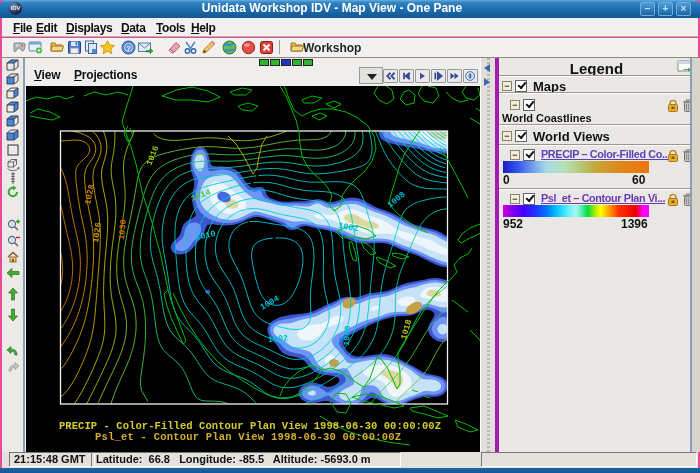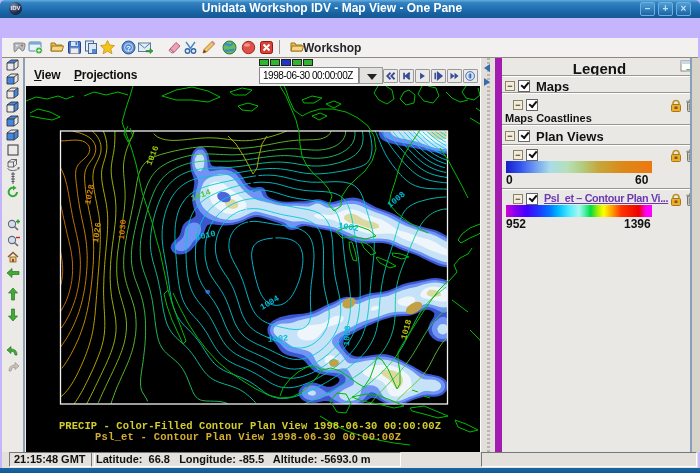--- a/index.html
+++ b/index.html
@@ -1,15 +1,15 @@
 <!DOCTYPE html>
 <html><head><meta charset="utf-8"><style>
 *{margin:0;padding:0;box-sizing:border-box}
 html,body{width:700px;height:473px;overflow:hidden;font-family:"Liberation Sans",sans-serif}
-#win{position:relative;width:700px;height:473px;background:#c4b5fd}
+#win{position:relative;width:700px;height:473px;background:#ec4899}
 
 #title{position:absolute;left:0;top:0;width:700px;height:18px;padding-right:36px;
  background:linear-gradient(#63aede 0%,#3581c0 15%,#2272b4 45%,#17619f 75%,#135994 100%);
  border-radius:5px 5px 0 0;color:#fff;font-weight:bold;font-size:12px;text-align:center;line-height:17px}
 #ticon{position:absolute;left:9px;top:2px;width:13px;height:13px;border-radius:50%;
  background:radial-gradient(circle at 35% 30%,#7d92b5 0%,#26304e 55%,#0c1020 100%);
  color:#e8e8f0;font-size:6px;font-weight:bold;text-align:center;line-height:13px;letter-spacing:0}
 .wbtn{position:absolute;top:2px;width:15px;height:14px;border-radius:2px;
  background:linear-gradient(#4d9fd8,#1c64a4);border:1px solid #6db0e0;color:#bfe0f5;
  font-size:10px;font-weight:bold;text-align:center;line-height:12px}
@@ -30,21 +30,21 @@
 .pmi u{text-decoration:underline}
 .sq{position:absolute;top:1px;width:10px;height:7px;border:1px solid #222}
 #combo{position:absolute;left:233px;top:9px;width:100px;height:17px;background:#fff;border:1px solid #888;
  font-family:"Liberation Sans",sans-serif;font-size:10px;line-height:15px;padding-left:3px;color:#000;letter-spacing:-0.45px}
 #combobtn{position:absolute;left:333px;top:9px;width:24px;height:17px;background:#e4e2de;border:1px solid #999}
 #combobtn:after{content:"";position:absolute;left:7px;top:6px;border:5px solid transparent;border-top:6px solid #222}
 .pbtn{position:absolute;top:11px;width:15px;height:14px;background:#eceae6;border:1px solid #999;border-radius:1px}
 
 #divider{position:absolute;left:480px;top:58px;width:15px;height:394px;background:#e2dfda;border-left:1px solid #fff;background-image:repeating-linear-gradient(180deg,#b8b4ae 0 2px,transparent 2px 4px);background-size:3px 100%;background-repeat:no-repeat;background-position:6px 0}
 
-#legend{position:absolute;left:495px;top:58px;width:195px;height:394px;background:#eae8e4;border-left:7px solid #a21caf}
+#legend{position:absolute;left:495px;top:58px;width:195px;height:394px;background:#eae8e4;border-left:4px solid #a21caf}
 #vline2{position:absolute;left:690px;top:58px;width:2px;height:394px;background:#8aa0b8}
 #rstrip{position:absolute;left:692px;top:58px;width:8px;height:394px;background:#d8d4cc}
 .lsep{position:absolute;left:0;width:195px;height:2px;border-top:1px solid #9a968e;border-bottom:1px solid #fff}
 .minus{position:absolute;width:10px;height:10px;background:#f4ecd8;border:1px solid #8a8468;font-size:9px;line-height:8px;text-align:center;color:#333;font-weight:bold}
 .chk{position:absolute;width:12px;height:12px;background:#fff;border:1px solid #666}
 .chk:after{content:"";position:absolute;left:2px;top:1px;width:6px;height:3px;border-left:2px solid #111;border-bottom:2px solid #111;transform:rotate(-50deg)}
 .lhead{position:absolute;font-size:13px;font-weight:bold;color:#111}
 .llink{position:absolute;font-size:10.8px;font-weight:bold;text-decoration:underline;white-space:nowrap;letter-spacing:-0.35px}
 .lock{position:absolute;width:14px;height:13px}
 .trash{position:absolute;width:11px;height:13px}
@@ -52,20 +52,28 @@
 .clab{position:absolute;font-size:12px;font-weight:bold;color:#111}
 
 #status{position:absolute;left:2px;top:452px;width:696px;height:16px;background:#e4e1dc}
 .sbox{position:absolute;top:0px;height:15px;border:1px solid #999;border-top-color:#777;border-left-color:#777;border-bottom-color:#fff;border-right-color:#fff;
  font-size:11px;font-weight:bold;color:#111;line-height:13px;padding-left:4px;white-space:pre}
 #bluebottom{position:absolute;left:0;top:468px;width:700px;height:5px;background:linear-gradient(#1a66a6,#135994)}
 .icn{position:absolute}
 </style></head><body>
 <div id="win">
 <div id="title">Unidata Workshop IDV - Map View - One Pane<div id="ticon">IDV</div><div class="wbtn" style="left:640px">–</div><div class="wbtn" style="left:658px">+</div><div class="wbtn" style="left:676px">×</div></div>
+<div id="menubar">
+<div class="mi" style="left:11px"><u>F</u>ile</div>
+<div class="mi" style="left:34px"><u>E</u>dit</div>
+<div class="mi" style="left:64px"><u>D</u>isplays</div>
+<div class="mi" style="left:119px"><u>D</u>ata</div>
+<div class="mi" style="left:154px"><u>T</u>ools</div>
+<div class="mi" style="left:189px"><u>H</u>elp</div>
+</div>
 <div id="toolbar">
 <svg class="ti" style="left:9px" width="17" height="17" viewBox="0 0 17 17">
         <path d="M3 6 Q2 4 4 4 L12 4 Q15 4 14 7 L13 11 Q12 13 10 11 L9 9 L7 9 L5 12 Q3 14 3 11 Z" fill="#b8bcc0" stroke="#70767c" stroke-width="0.8"></path>
         <circle cx="6" cy="6.5" r="1" fill="#e8e8e8"></circle>
         <circle cx="11" cy="6.5" r="0.9" fill="#cc4444"></circle>
       </svg>
 <svg class="ti" style="left:25px" width="17" height="17" viewBox="0 0 17 17">
         <rect x="2" y="3" width="12" height="9" rx="1" fill="#e8f0fa" stroke="#5588bb"></rect>
         <rect x="2" y="3" width="12" height="2.6" fill="#7aaad4"></rect>
         <circle cx="12" cy="11.5" r="3.4" fill="#33aa33" stroke="#fff" stroke-width="0.7"></circle>
@@ -205,21 +213,20 @@
 <div id="vline1"></div>
 <div id="mappanel">
       <div id="pmenu">
 <div class="pmi" style="left:8px"><u>V</u>iew</div>
 <div class="pmi" style="left:48px"><u>P</u>rojections</div>
 <div class="sq" style="left:233px;background:#2fb52f"></div>
 <div class="sq" style="left:244px;background:#2fb52f"></div>
 <div class="sq" style="left:255px;background:#2233cc"></div>
 <div class="sq" style="left:266px;background:#2fb52f"></div>
 <div class="sq" style="left:277px;background:#2fb52f"></div>
-<div id="combo">1998-06-30 00:00:00Z</div>
         <div id="combobtn"></div>
 <svg class="pbtn" style="left:357px" width="15" height="14" viewBox="0 0 16 12">
           <path d="M8 2 L4 6 L8 10 M13 2 L9 6 L13 10" stroke="#3a4a9a" stroke-width="2.2" fill="none"></path>
         </svg>
 <svg class="pbtn" style="left:373px" width="15" height="14" viewBox="0 0 16 12">
           <path d="M5 2 V10 M12 2 L7 6 L12 10" stroke="#3a4a9a" stroke-width="2.2" fill="none"></path>
           <path d="M12 2 L7 6 L12 10 Z" fill="#3a4a9a"></path>
         </svg>
 <svg class="pbtn" style="left:389px" width="15" height="14" viewBox="0 0 16 12">
           <path d="M5 2 L11 6 L5 10 Z" fill="#3a4a9a"></path>
@@ -440,28 +447,29 @@
         <path d="M4 6 V4.5 A3 3 0 0 1 10 4.5 V6" fill="none" stroke="#b8922a" stroke-width="1.6"></path>
         <rect x="2.5" y="5.5" width="9" height="7" rx="1" fill="#ecac2c" stroke="#a87818"></rect>
         <rect x="5.5" y="7.5" width="3" height="2.5" fill="#7a5a10"></rect>
       </svg>
       <svg class="trash" style="left:184px;top:41px" width="11" height="13" viewBox="0 0 11 13">
         <rect x="1.5" y="3" width="8" height="9.5" rx="1" fill="#c4c2bc" stroke="#77756e"></rect>
         <rect x="0.8" y="2" width="9.4" height="1.4" fill="#a8a6a0" stroke="#77756e" stroke-width="0.5"></rect>
         <rect x="3.5" y="0.8" width="4" height="1.4" fill="#a8a6a0" stroke="#77756e" stroke-width="0.5"></rect>
         <path d="M3.5 5 V11 M5.5 5 V11 M7.5 5 V11" stroke="#88867e" stroke-width="0.8"></path>
       </svg>
-<div class="lhead" style="left:3px;top:54px;font-size:11px">Maps Coastlines</div>
+<div class="lhead" style="left:3px;top:54px;font-size:11px">World Coastlines</div>
 <div class="lsep" style="top:66px"></div>
 <div class="minus" style="left:3px;top:73px">−</div>
       <div class="chk" style="left:16px;top:72px"></div>
-      <div class="lhead" style="left:34px;top:71px;color:#111">Plan Views</div>
+      <div class="lhead" style="left:34px;top:71px;color:#111">World Views</div>
 <div class="lsep" style="top:86px"></div>
 <div class="minus" style="left:11px;top:92px">−</div>
       <div class="chk" style="left:24px;top:91px"></div>
+      <div class="llink" style="left:42px;top:90px;color:#5b3fb8">PRECIP – Color-Filled Co...</div>
       <svg class="lock" style="left:167px;top:91px" width="14" height="13" viewBox="0 0 14 13">
         <path d="M4 6 V4.5 A3 3 0 0 1 10 4.5 V6" fill="none" stroke="#b8922a" stroke-width="1.6"></path>
         <rect x="2.5" y="5.5" width="9" height="7" rx="1" fill="#ecac2c" stroke="#a87818"></rect>
         <rect x="5.5" y="7.5" width="3" height="2.5" fill="#7a5a10"></rect>
       </svg>
       <svg class="trash" style="left:184px;top:91px" width="11" height="13" viewBox="0 0 11 13">
         <rect x="1.5" y="3" width="8" height="9.5" rx="1" fill="#c4c2bc" stroke="#77756e"></rect>
         <rect x="0.8" y="2" width="9.4" height="1.4" fill="#a8a6a0" stroke="#77756e" stroke-width="0.5"></rect>
         <rect x="3.5" y="0.8" width="4" height="1.4" fill="#a8a6a0" stroke="#77756e" stroke-width="0.5"></rect>
         <path d="M3.5 5 V11 M5.5 5 V11 M7.5 5 V11" stroke="#88867e" stroke-width="0.8"></path>

